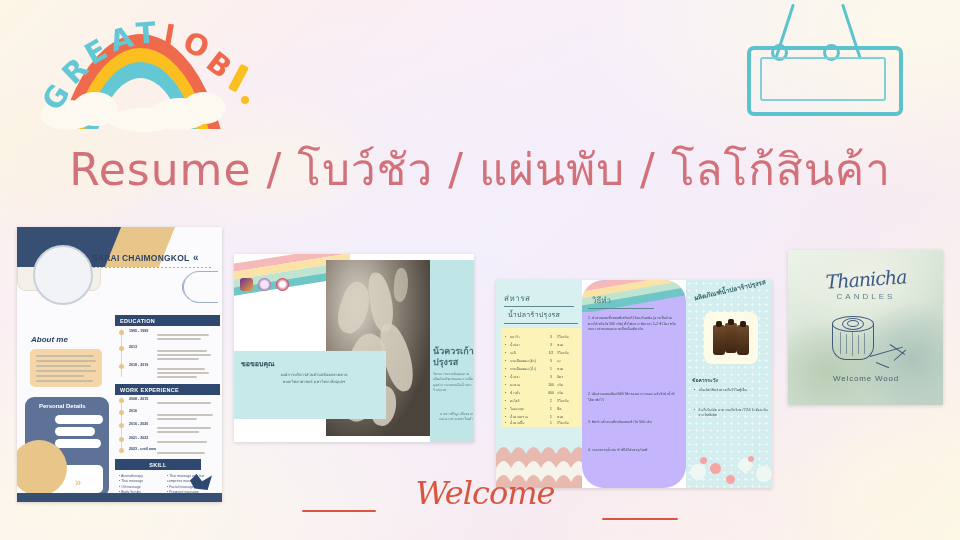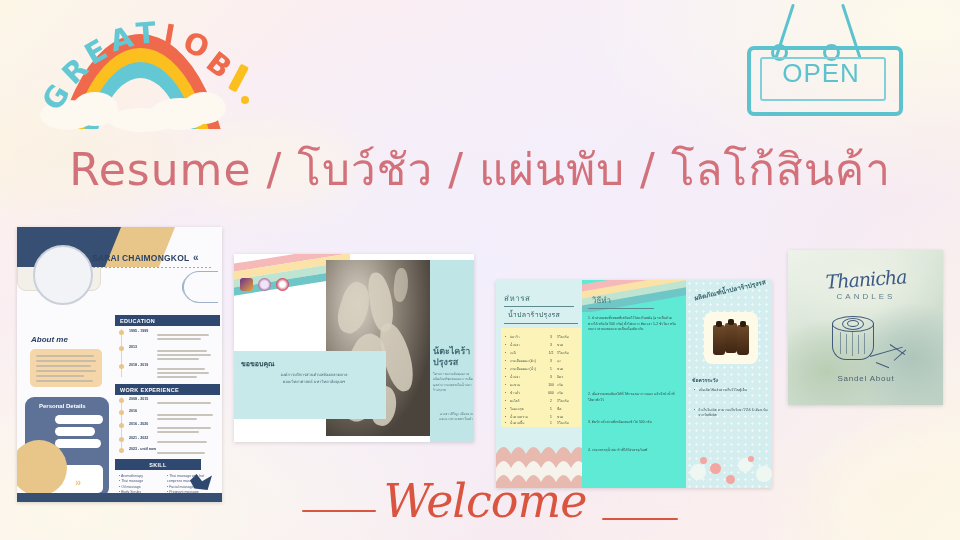--- a/index.html
+++ b/index.html
@@ -147,21 +147,21 @@
   .sl-body{position:absolute;left:199px;top:118px;width:40px;color:#4a707a;
        font-size:3.3px;line-height:1.6;}
   .sl-credit{position:absolute;left:199px;top:158px;width:40px;color:#4a707a;
        font-size:3.3px;line-height:1.6;text-align:right;}
 
   
   #s-broch{position:absolute;left:496px;top:280px;width:276px;height:208px;
        box-shadow:0 1px 4px rgba(0,0,0,.14);display:flex;overflow:hidden;background:#fff;}
   .bp{position:relative;height:208px;overflow:hidden;}
   .bp1{width:90px;background:#d8f0f0;}
-  .bp2{width:109px;background:#5eead4;}
+  .bp2{width:109px;background:#c4b5fd;border-radius:22px;}
   .bp3{width:90px;background:#d4eef0;}
   .b1-hdr{position:absolute;left:8px;top:12px;color:#3f6f74;font-size:8px;
        letter-spacing:.5px;}
   .b1-rule{position:absolute;left:8px;top:26px;width:70px;height:1px;background:#5d8a8e;}
   .b1-sub{position:absolute;left:12px;top:29px;color:#2f5b60;font-size:7px;letter-spacing:.3px;}
   .b1-rule2{position:absolute;left:8px;top:43px;width:74px;height:1px;background:#5d8a8e;}
   .b1-box{position:absolute;left:5px;top:48px;width:80px;height:99px;background:#fbf3b8;}
   .ingrow{position:absolute;left:4px;width:72px;display:flex;font-size:3.3px;
        color:#3a4a4a;align-items:center;}
   .ing-b{width:5px;} .ing-n{flex:1;} .ing-q{width:12px;text-align:center;} .ing-u{width:20px;}
@@ -213,21 +213,21 @@
   .rings2{position:absolute;left:15px;top:4px;width:10px;height:5px;border-radius:50%;
        border:1px solid #41597a;}
   .grain{position:absolute;width:1px;background:#41597a;opacity:.55;}
   .twig{position:absolute;background:#41597a;height:1px;transform-origin:left center;}
   .lg-sub{position:absolute;left:14px;bottom:22px;width:128px;text-align:center;
        color:#4d6472;font-size:8px;letter-spacing:.8px;}
 
   
   #welcome{position:absolute;left:320px;top:474px;width:330px;height:62px;}
   #welcome-text{position:absolute;left:0;top:0;width:330px;text-align:center;
-       color:#d9553f;font-size:46px;font-style:italic;
+       color:#d9553f;font-size:32px;font-style:italic;
        font-family:"DejaVu Serif",serif;letter-spacing:-1px;}
   .wl-swash{position:absolute;height:2px;background:#d9553f;border-radius:2px;}
   .wls-l{left:-18px;top:36px;width:74px;}
   .wls-r{left:282px;top:44px;width:76px;}
 </style>
 </head>
 <body>
 
 <div id="stage">
 
@@ -263,21 +263,20 @@
   </div>
 
   <div id="opensign">
     <div class="os-rope osr1"></div>
     <div class="os-rope osr2"></div>
     <div class="os-ring osg1"></div>
     <div class="os-ring osg2"></div>
     <div id="os-board">
       <div id="os-inner"></div>
     </div>
-    <div id="os-word">OPEN</div>
   </div>
 
   <div id="s-resume">
     <div class="rz-topbar"></div>
     <div class="rz-gold"></div>
     <div class="rz-white"></div>
     <div class="rz-photo"></div>
     <div class="rz-name">SARAI CHAIMONGKOL</div>
     <div class="rz-chev">«</div>
     <div class="rz-dots"></div>
@@ -392,21 +391,21 @@
     </div>
 
     <div class="sl-teal slt-rightup"></div>
     <div class="sl-teal slt-right"></div>
     <div class="sl-teal slt-left"></div>
 
     <div class="sl-thanks">ขอขอบคุณ</div>
     <div class="sl-thanks-sub" style="white-space:pre-line;">องค์การบริหารส่วนตำบลท้องตลาดตาล
 คณะวิทยาศาสตร์ มหาวิทยาลัยอุบลฯ</div>
 
-    <div class="sl-h1" style="white-space:pre-line;">น้ตะไคร้า
+    <div class="sl-h1" style="white-space:pre-line;">น้วควรเก้า
 ปรุงรส</div>
     <div class="sl-body">โครงการยกระดับคุณภาพผลิตภัณฑ์ชุมชนและการเพิ่มมูลค่าการเกษตรเป็นน้ำปลาร้าปรุงรส</div>
     <div class="sl-credit" style="white-space:pre-line;">นางสาวสิริญา เพียรอาจ
 และนางสาวเพชร ปิ่นคำ</div>
   </div>
 
   <div id="s-broch">
 
     <div class="bp bp1">
       <div class="b1-hdr">ส่หารส</div>
@@ -557,21 +556,21 @@
       <div class="grain" style="left:20px;top:16px;height:24px;"></div>
       <div class="grain" style="left:26px;top:19px;height:19px;"></div>
       <div class="grain" style="left:32px;top:17px;height:21px;"></div>
     </div>
     <div style="position:absolute;left:82px;top:88px;width:46px;height:34px;">
       <div class="twig" style="left:0;top:18px;width:34px;transform:rotate(-16deg);"></div>
       <div class="twig" style="left:20px;top:6px;width:18px;transform:rotate(34deg);"></div>
       <div class="twig" style="left:24px;top:22px;width:16px;transform:rotate(-42deg);"></div>
       <div class="twig" style="left:6px;top:24px;width:14px;transform:rotate(22deg);"></div>
     </div>
-    <div class="lg-sub">Sandel  About</div>
+    <div class="lg-sub">Welcome  Wood</div>
   </div>
 
   <div id="welcome">
     <div class="wl-swash wls-l"></div>
     <div id="welcome-text">Welcome</div>
     <div class="wl-swash wls-r"></div>
   </div>
 
 </div>
 

